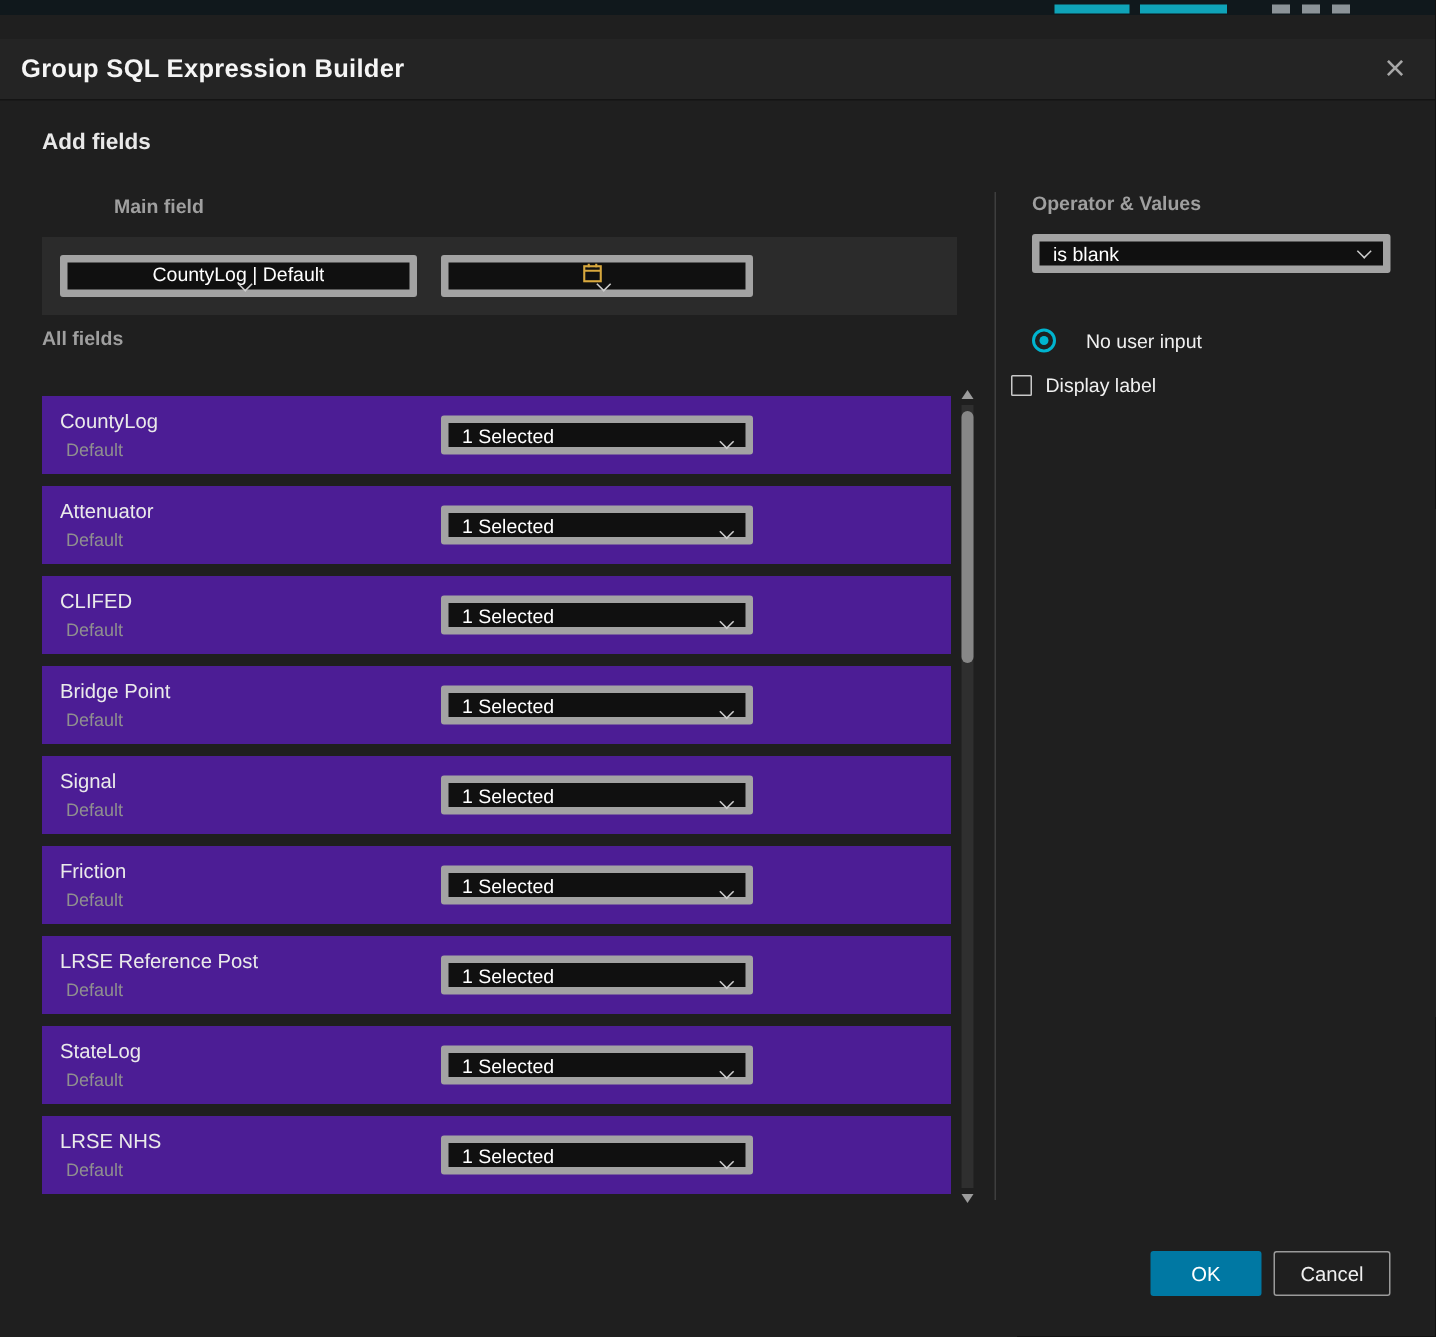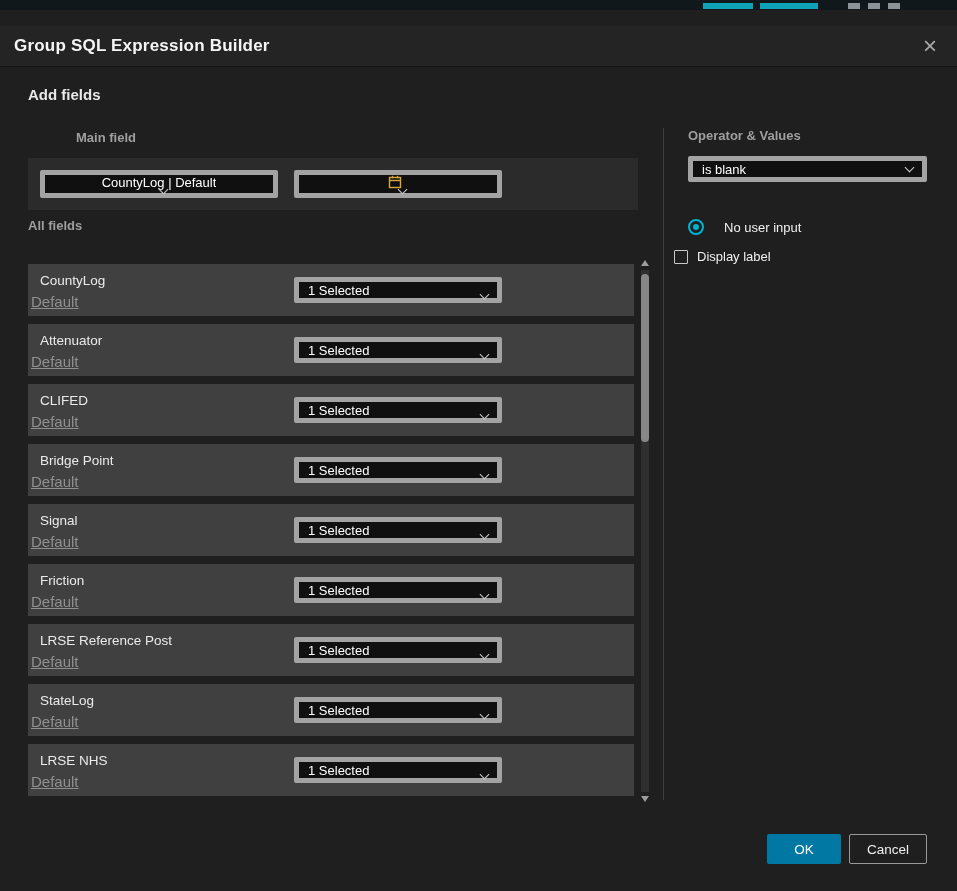--- a/index.html
+++ b/index.html
@@ -34,23 +34,23 @@
 
   
   .main-row { position:absolute; left:28px; top:148px; width:610px; height:52px; background:#2b2b2b; }
   .main-row .select { position:absolute; top:12px; height:28px;flex-direction:column; }
   .sel-layer { left:12px; width:238px; }
   .sel-field { left:266px; width:208px; }
   .cal-icon { margin-right:7px; flex:none; display:flex; }
 
   
   .rows { position:absolute; left:28px; top:254px; width:606px; }
-  .frow { position:relative; height:52px; margin-bottom:8px; background:#404040; }
+  .frow { position:relative; height:52px; margin-bottom:8px; background:#4c1d95; }
   .fname { position:absolute; left:12px; top:9px; font-size:13.5px; color:#eaeaea; }
-  .fsub  { position:absolute; left:3px; top:29px; font-size:15px; color:#8f8f8f;text-decoration:underline; }
+  .fsub  { position:absolute; left:16px; top:29px; font-size:12px; color:#8f8f8f; }
   .frow .select { position:absolute; left:266px; top:13px; width:208px; height:26px;align-items:flex-end; }
 
   
   .sb-up { position:absolute; left:641px; top:250px; width:0; height:0;
            border-left:4px solid transparent; border-right:4px solid transparent;
            border-bottom:6px solid #9c9c9c; cursor:pointer; }
   .sb-track { position:absolute; left:641px; top:260px; width:8px; height:522px; background:#2f2f2f; }
   .sb-thumb { position:absolute; left:641px; top:264px; width:8px; height:168px; background:#878787;
               border-radius:4px; cursor:pointer; }
   .sb-down { position:absolute; left:641px; top:786px; width:0; height:0;

